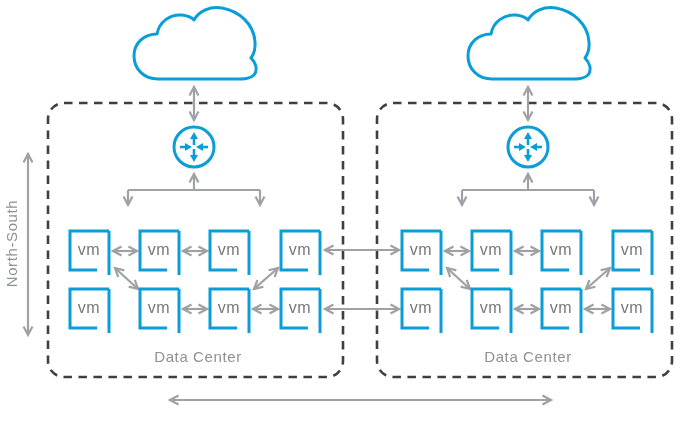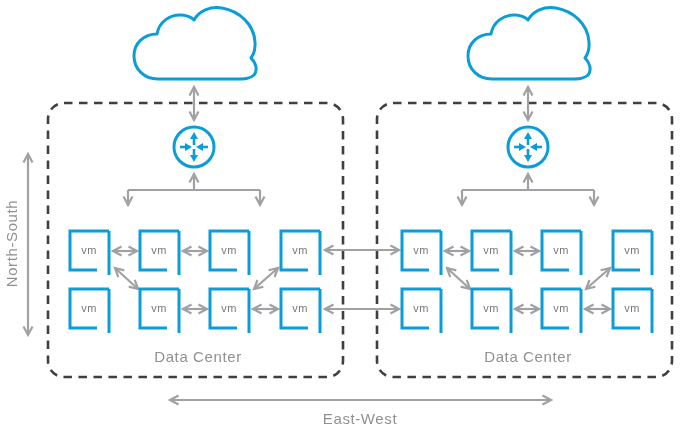--- a/index.html
+++ b/index.html
@@ -10,21 +10,21 @@
   #bg{position:absolute;left:0;top:0;}
   .lbl{
     position:absolute;color:#8e9194;font-size:15px;letter-spacing:.6px;
     text-align:center;white-space:nowrap;
   }
   .vm{position:absolute;width:46px;height:48px;}
   .vm svg{position:absolute;left:0;top:0;}
   .vm .vmtxt{
     position:absolute;left:0;top:0;width:42px;height:42px;
     display:flex;align-items:center;justify-content:center;
-    color:#77787b;font-size:11px;letter-spacing:.5px;border-radius:20px;
+    color:#77787b;font-size:16px;letter-spacing:.5px;border-radius:20px;
   }
   .garrow{stroke:#9fa1a4;stroke-width:2.2;fill:none;}
   .dcbox{fill:none;stroke:#3f3f41;stroke-width:2.6;stroke-dasharray:8.5 6.5;}
   .blue-outline{fill:#ffffff;stroke:#0b9dd8;stroke-width:3;stroke-linejoin:round;}
 </style>
 </head>
 <body>
 
 <div id="stage">
 
@@ -210,15 +210,14 @@
   <div class="vm" style="left:611px;top:287px">
       <svg width="46" height="48">
         <use href="#vmshape"></use>
       </svg>
       <span class="vmtxt">vm</span>
     </div>
 
   <div class="lbl" style="left:98px;top:348px;width:200px">Data Center</div>
   <div class="lbl" style="left:428px;top:348px;width:200px">Data Center</div>
   <div class="lbl" style="left:-49px;top:235px;width:120px;transform:rotate(-90deg)">North-South</div>
-  <div class="lbl" style="left:300px;top:410px;width:120px">East-West</div>
 
 </div>
 
 </body></html>

